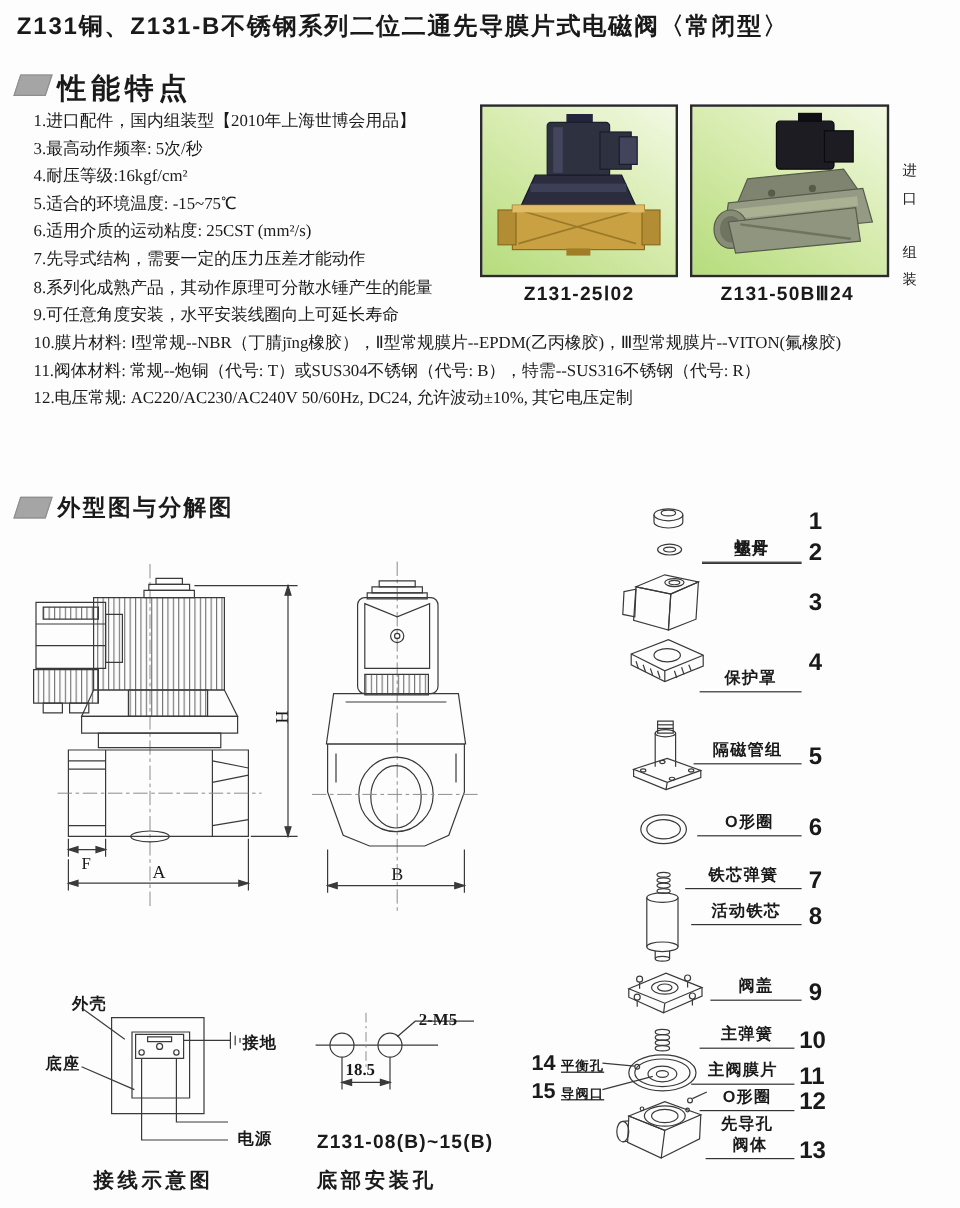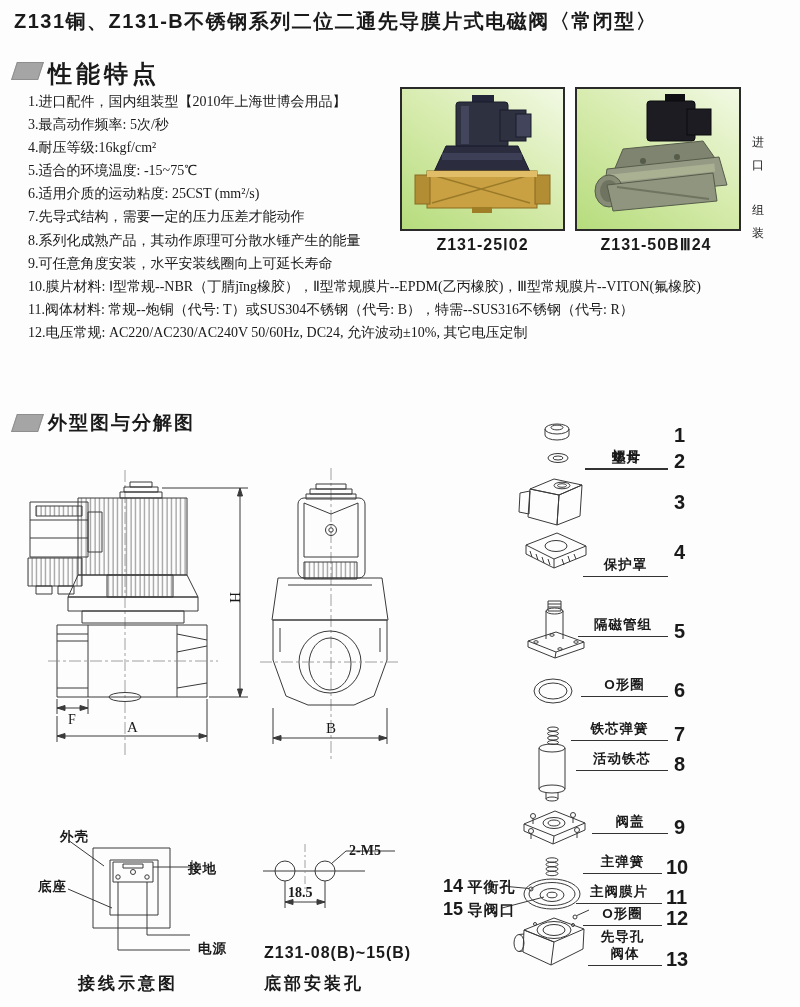--- a/index.html
+++ b/index.html
@@ -17,21 +17,21 @@
   .vert-import{width:18px;font-size:12px;font-weight:normal;line-height:23px;word-break:break-all;text-align:center;}
   .vert-import .grp2{display:block;margin-top:22px;}
   svg{display:block;}
   .dwg line,.dwg path,.dwg rect,.dwg ellipse,.dwg circle,.dwg polygon,.dwg polyline{vector-effect:non-scaling-stroke;}
   .part-label{position:absolute;font-size:13.5px;font-weight:bold;text-align:center;letter-spacing:1px;}
   .part-label .l1{display:block;border-bottom:1.5px solid #333;padding-bottom:2px;}
   .part-label .l2{display:block;padding-top:2px;}
   .part-num{position:absolute;font-size:20px;font-weight:600;font-family:"Liberation Sans",sans-serif;}
   .callout{position:absolute;white-space:nowrap;}
   .callout .co-num{font-size:18px;font-weight:600;}
-  .callout .co-label{font-size:15px;font-weight:bold;letter-spacing:1px;}
+  .callout .co-label{font-size:11px;font-weight:bold;letter-spacing:1px;text-decoration:underline;}
   .small-lbl{position:absolute;font-size:13.5px;font-weight:bold;letter-spacing:1px;white-space:nowrap;}
   .cap{position:absolute;font-size:17px;font-weight:bold;letter-spacing:3px;white-space:nowrap;}
   .dim-lbl{position:absolute;font-size:14px;font-family:"Liberation Serif",serif;white-space:nowrap;}
   .model-range{position:absolute;font-size:16px;font-weight:bold;letter-spacing:1px;white-space:nowrap;}
 </style>
 </head>
 <body>
 
 <div class="page">
 
@@ -388,21 +388,21 @@
       <line x1="172" y1="45" x2="172" y2="59"></line>
       <line x1="176" y1="48" x2="176" y2="56"></line>
       <line x1="180" y1="50" x2="180" y2="54"></line>
 
       <polyline points="127,67 127,120 170,120"></polyline>
       <polyline points="98,67 98,135 170,135"></polyline>
     </g>
   </svg>
   <div class="small-lbl" style="left:40px;top:828px;margin-left:20px;">外壳</div>
   <div class="small-lbl" style="left:38px;top:878px;">底座</div>
-  <div class="small-lbl" style="left:188px;top:860px;">接地</div>
+  <div class="small-lbl" style="left:202px;top:860px;">接地</div>
   <div class="small-lbl" style="left:198px;top:940px;">电源</div>
   <div class="cap" style="left:78px;top:972px;">接线示意图</div>
 
   <svg class="abs dwg" style="left:245px;top:840px;" width="180" height="72" viewBox="0 0 180 72">
     <g stroke="#3a3a3a" stroke-width="1" fill="none">
       <line x1="18" y1="31" x2="120" y2="31"></line>
       <circle cx="40" cy="31" r="10"></circle>
       <circle cx="80" cy="31" r="10"></circle>
       <line x1="60" y1="4" x2="60" y2="52" stroke="#888" stroke-width="0.8" stroke-dasharray="8 3 2 3"></line>
       <polyline points="86,24 101,11 150,11"></polyline>

